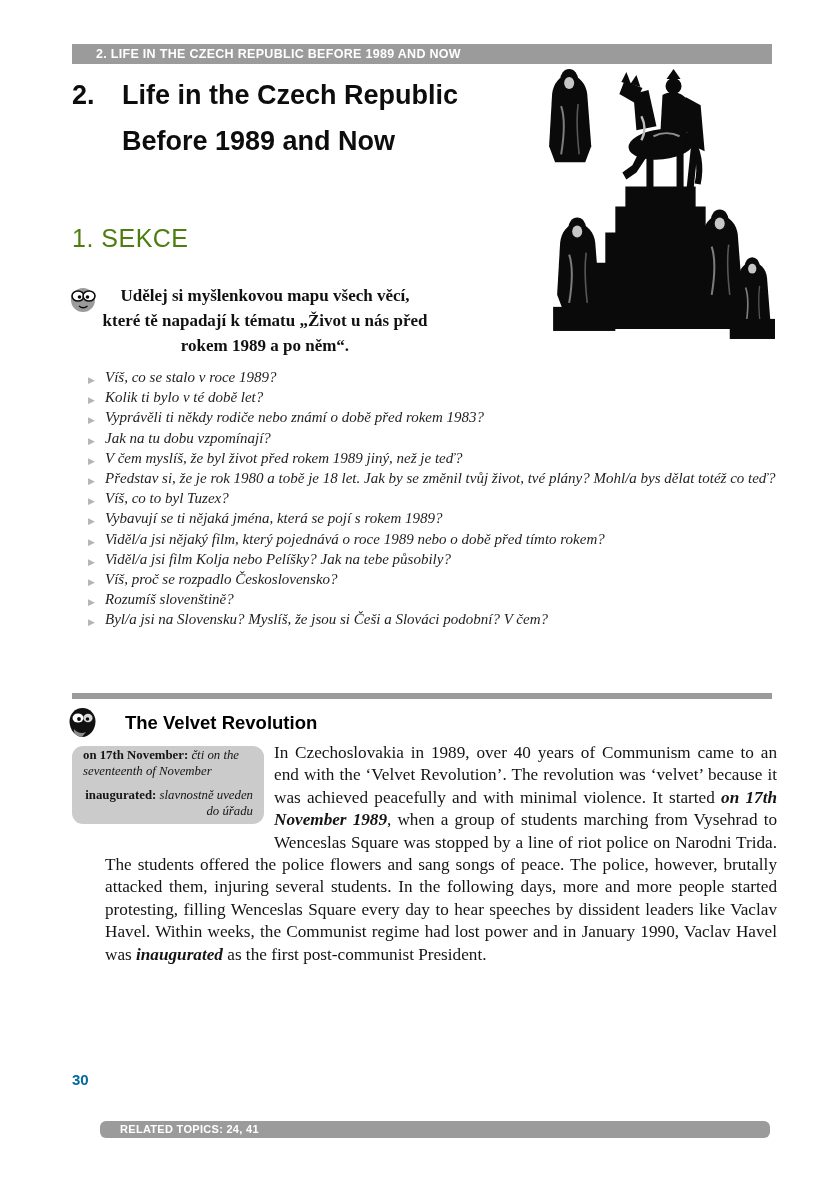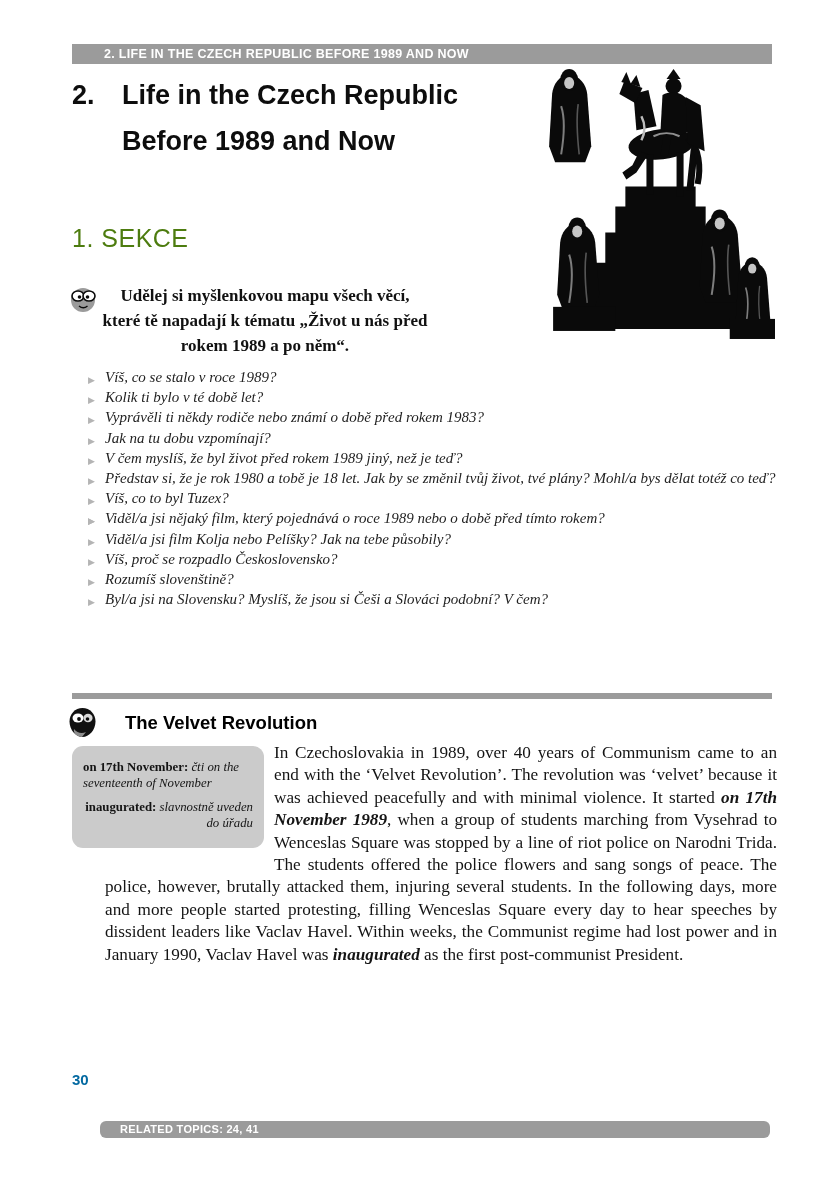--- a/index.html
+++ b/index.html
@@ -2,21 +2,21 @@
 <html><head>
 <meta charset="utf-8">
 <style>
   html,body{margin:0;padding:0;background:#ffffff;}
   .page{position:relative;width:829px;height:1181px;background:#fff;overflow:hidden;
         font-family:"Liberation Serif",serif;color:#111;}
 
   
   .header-bar{position:absolute;left:72px;top:44px;width:700px;height:20px;background:#9b9b9b;
     color:#fff;font-family:"Liberation Sans",sans-serif;font-weight:bold;font-size:12.5px;
-    line-height:20px;padding-left:32px;box-sizing:border-box;letter-spacing:.3px;}
+    line-height:20px;padding-left:24px;box-sizing:border-box;letter-spacing:.3px;}
 
   
   .title{position:absolute;left:72px;top:72px;font-family:"Liberation Sans",sans-serif;
     font-weight:bold;font-size:27px;line-height:46px;color:#0d0d0d;}
   .title .num{display:inline-block;width:50px;}
   .title .indent{padding-left:50px;}
 
   
   .statue{position:absolute;left:549px;top:66px;width:226px;height:280px;}
 
@@ -39,21 +39,21 @@
   .divider{position:absolute;left:72px;top:693px;width:700px;height:6px;background:#9b9b9b;}
 
   
   .velvet-head{position:absolute;left:68px;top:707px;display:flex;align-items:center;gap:28px;}
   .velvet-icon{width:29px;height:31px;}
   .velvet-title{font-family:"Liberation Sans",sans-serif;font-weight:bold;font-size:18.5px;color:#000;}
 
   .article{position:absolute;left:105px;top:742px;width:672px;font-size:17.2px;line-height:22.4px;
     text-align:justify;color:#141414;}
   .vocab-box{float:left;width:170px;min-height:76px;background:#cbcbcb;border-radius:11px;
-    padding:13px 11px;margin:4px 10px 14px -33px;font-size:12.8px;line-height:16px;text-align:left;}
+    padding:1px 11px;margin:4px 10px 14px -33px;font-size:12.8px;line-height:16px;text-align:left;}
   .vocab-entry{margin-bottom:8px;}
   .vocab-entry:last-child{margin-bottom:0;text-align:right;}
   .vocab-term{font-weight:bold;}
   .vocab-def{font-style:italic;}
   .seg-bi{font-weight:bold;font-style:italic;}
 
   
   .footer-num{position:absolute;left:72px;top:1071px;font-family:Liberation Sans, sans-serif;
     font-weight:bold;font-size:15px;color:#0369a1;}
   .footer-bar{position:absolute;left:100px;top:1121px;width:670px;height:17px;background:#9b9b9b;
@@ -126,21 +126,21 @@
   </div>
 
   <ul class="questions">
       <li><span class="tri">▶</span><span>Víš, co se stalo v roce 1989?</span></li>
       <li><span class="tri">▶</span><span>Kolik ti bylo v té době let?</span></li>
       <li><span class="tri">▶</span><span>Vyprávěli ti někdy rodiče nebo známí o době před rokem 1983?</span></li>
       <li><span class="tri">▶</span><span>Jak na tu dobu vzpomínají?</span></li>
       <li><span class="tri">▶</span><span>V čem myslíš, že byl život před rokem 1989 jiný, než je teď?</span></li>
       <li><span class="tri">▶</span><span>Představ si, že je rok 1980 a tobě je 18 let. Jak by se změnil tvůj život, tvé plány? Mohl/a bys dělat totéž co teď?</span></li>
       <li><span class="tri">▶</span><span>Víš, co to byl Tuzex?</span></li>
-      <li><span class="tri">▶</span></li>
+      <li><span class="tri">▶</span><span>Vybavují se ti nějaká jména, která se pojí s rokem 1989?</span></li>
       <li><span class="tri">▶</span><span>Viděl/a jsi nějaký film, který pojednává o roce 1989 nebo o době před tímto rokem?</span></li>
       <li><span class="tri">▶</span><span>Viděl/a jsi film Kolja nebo Pelíšky? Jak na tebe působily?</span></li>
       <li><span class="tri">▶</span><span>Víš, proč se rozpadlo Československo?</span></li>
       <li><span class="tri">▶</span><span>Rozumíš slovenštině?</span></li>
       <li><span class="tri">▶</span><span>Byl/a jsi na Slovensku? Myslíš, že jsou si Češi a Slováci podobní? V čem?</span></li>
     </ul>
 
   <div class="divider"></div>
 
   <div class="velvet-head">

